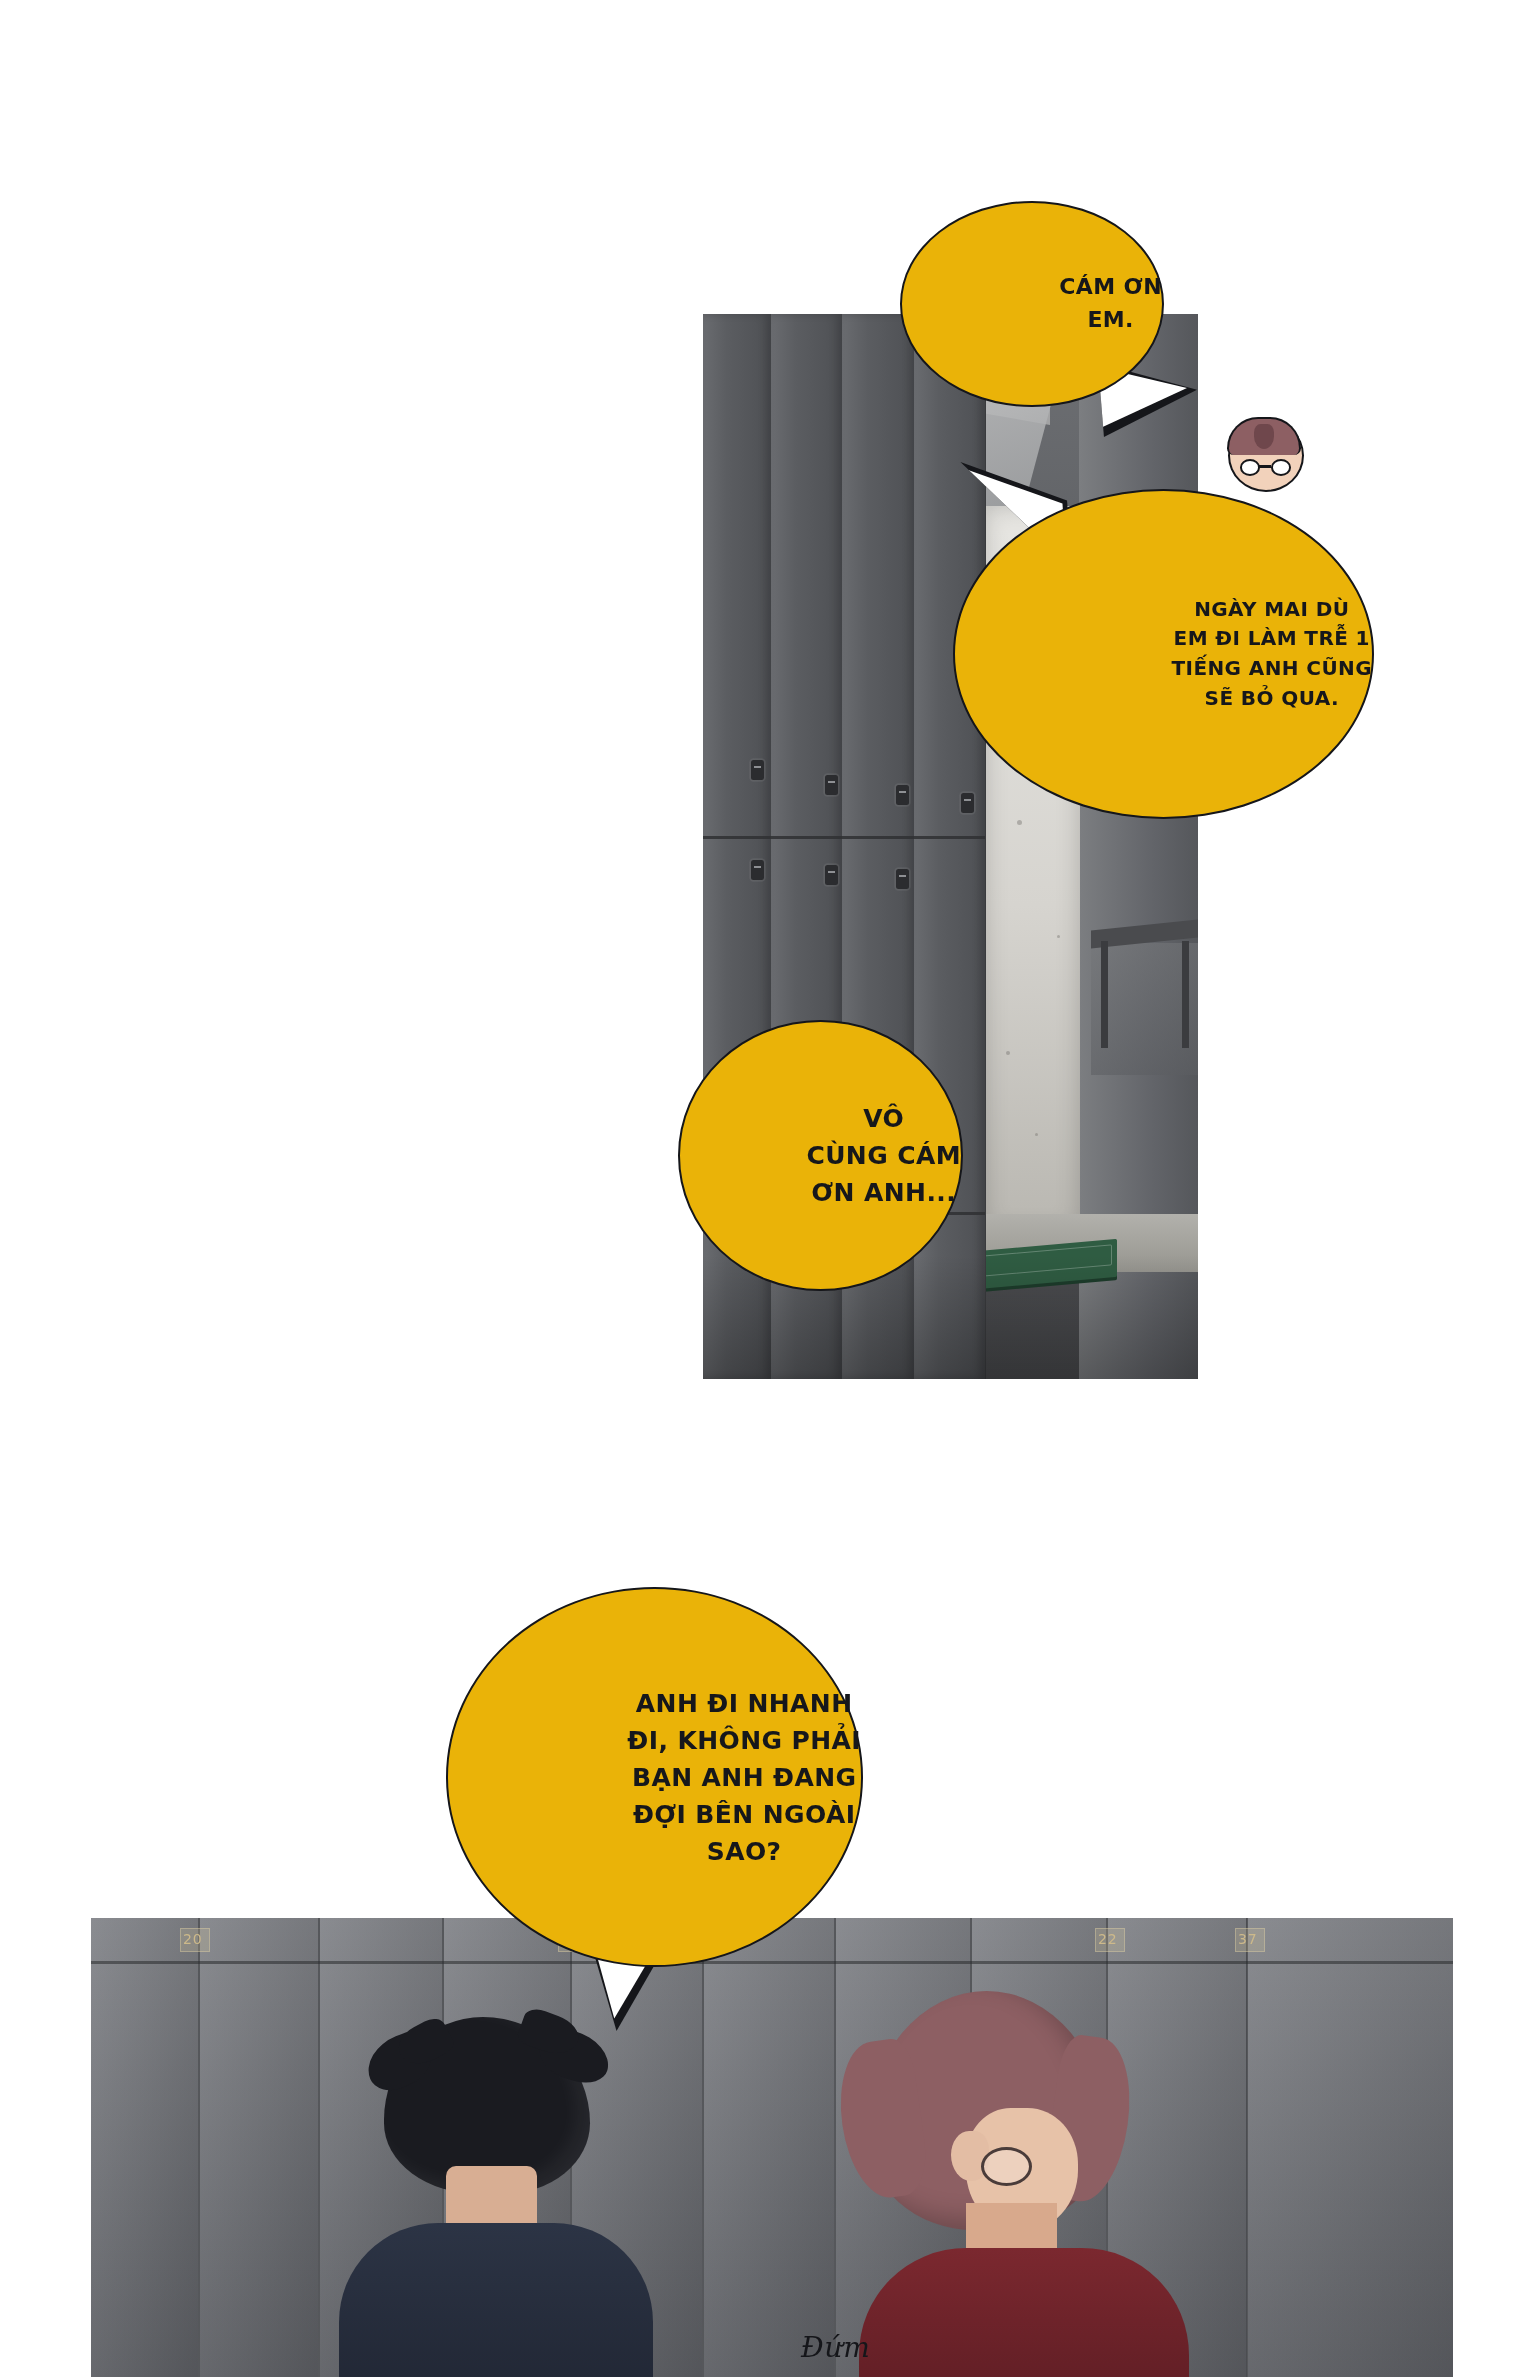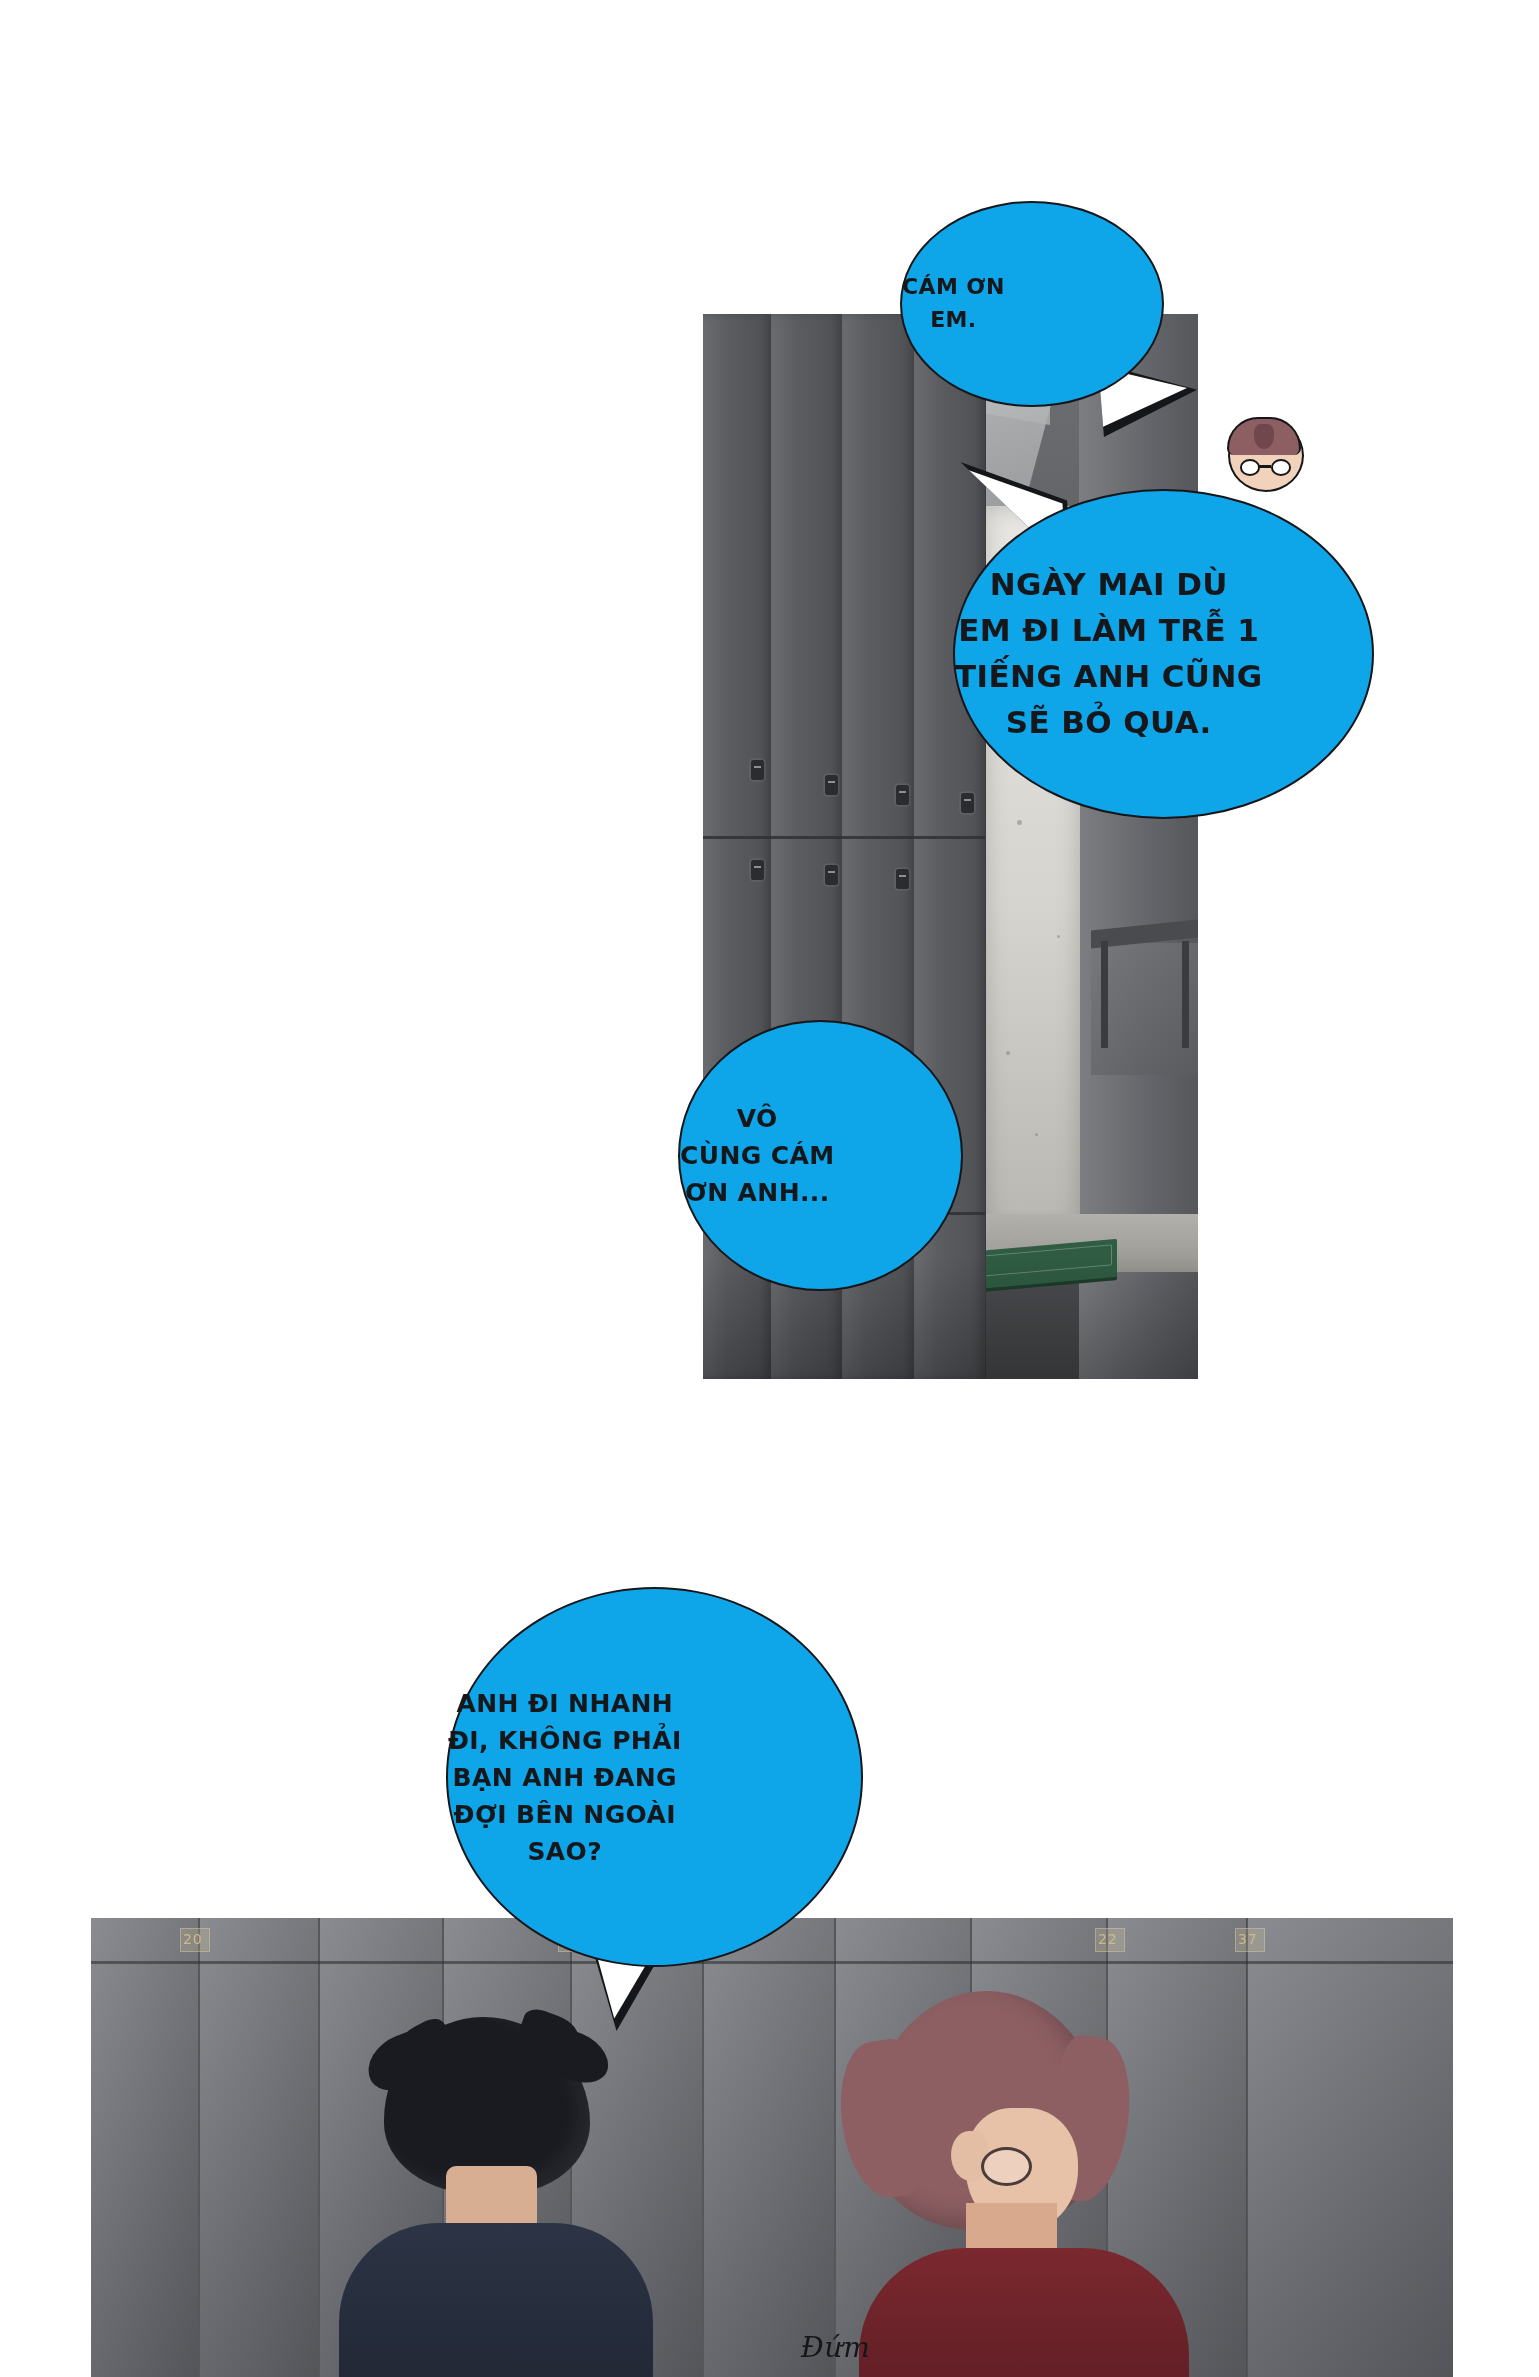--- a/index.html
+++ b/index.html
@@ -310,26 +310,26 @@
     font-family: "DejaVu Serif", serif;
     font-size: 28px;
     color: #15161a;
     font-style: italic;
     letter-spacing: 0.8px;
   }
 
   
   .bubble {
     position: absolute;
-    background: #0ea5e9;
+    background: #eab308;
     border: 2.5px solid #15161a;
     border-radius: 50%;
     display: flex;
     align-items: center;
-    justify-content: flex-start;
+    justify-content: flex-end;
     text-align: center;
     box-sizing: border-box;
     z-index: 20;
   }
   .bubble p {
     margin: 0;
     font-family: "DejaVu Sans", sans-serif;
     font-weight: 700;
     color: #16171b;
     line-height: 1.48;
@@ -356,21 +356,21 @@
     content: "";
     position: absolute;
     left: 0; top: 4.1px;
     width: 89px; height: 63px;
     background: #fff;
     clip-path: polygon(0 0, 100% 33%, 4% 96%);
   }
 
   
   .b2 { left: 953px; top: 489px; width: 421px; height: 330px; }
-  .b2 p { font-size: 31px; }
+  .b2 p { font-size: 20px; }
   .tail2 {
     left: 948px; top: 462px;
     width: 124px; height: 107px;
     background: #15161a;
     clip-path: polygon(100% 100%, 10% 0, 96% 36%);
     z-index: 18;
   }
   .tail2::after {
     content: "";
     position: absolute;

